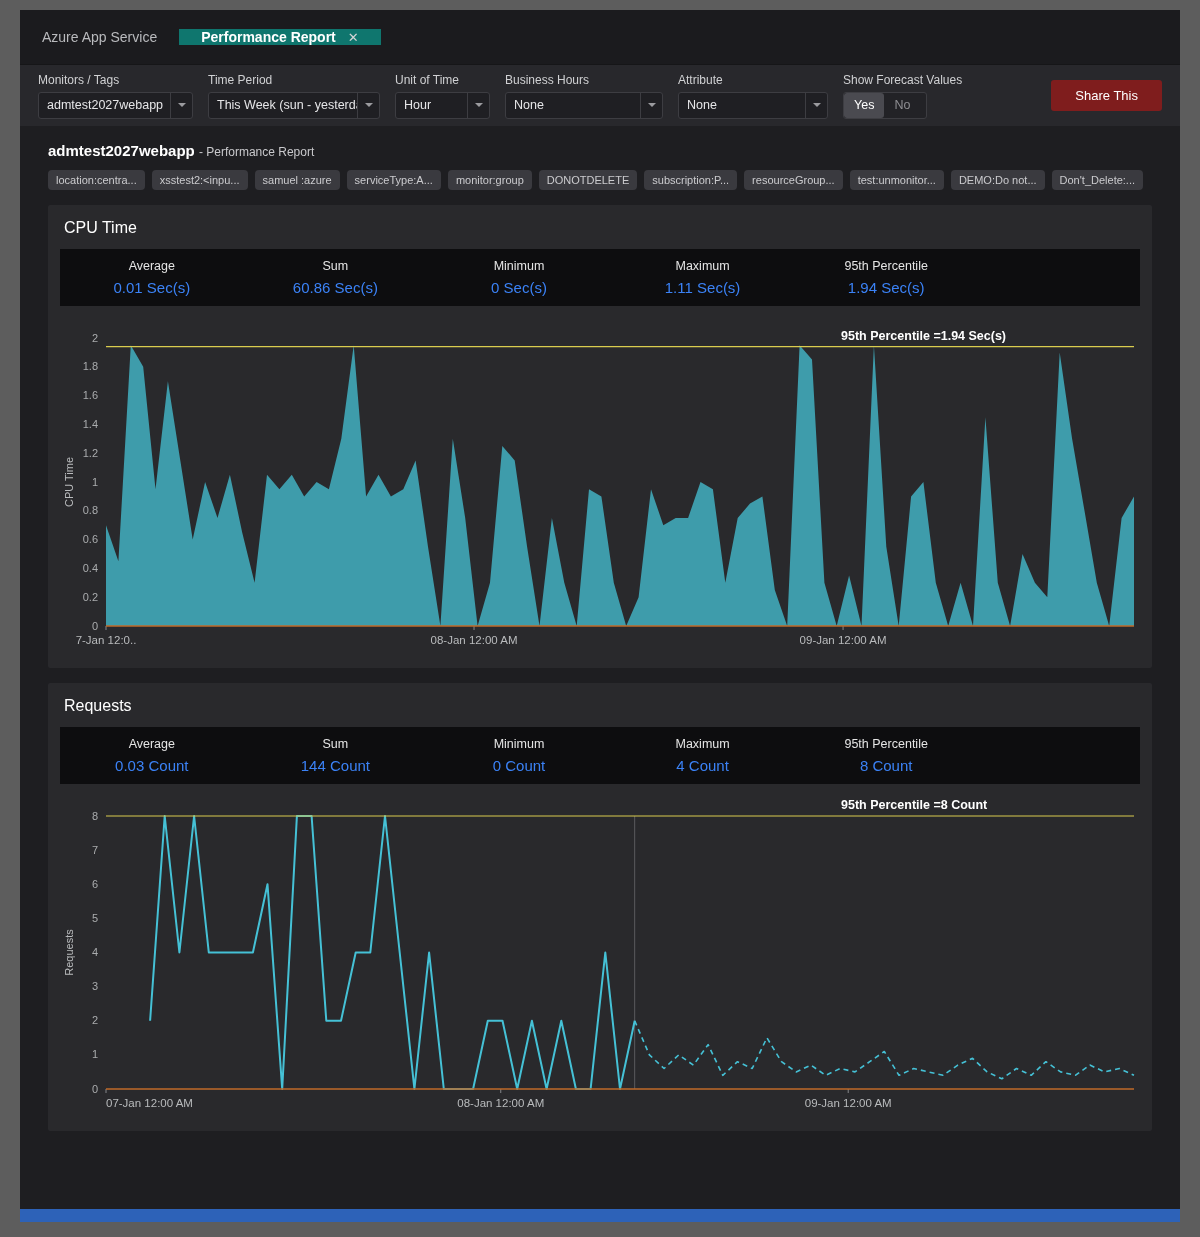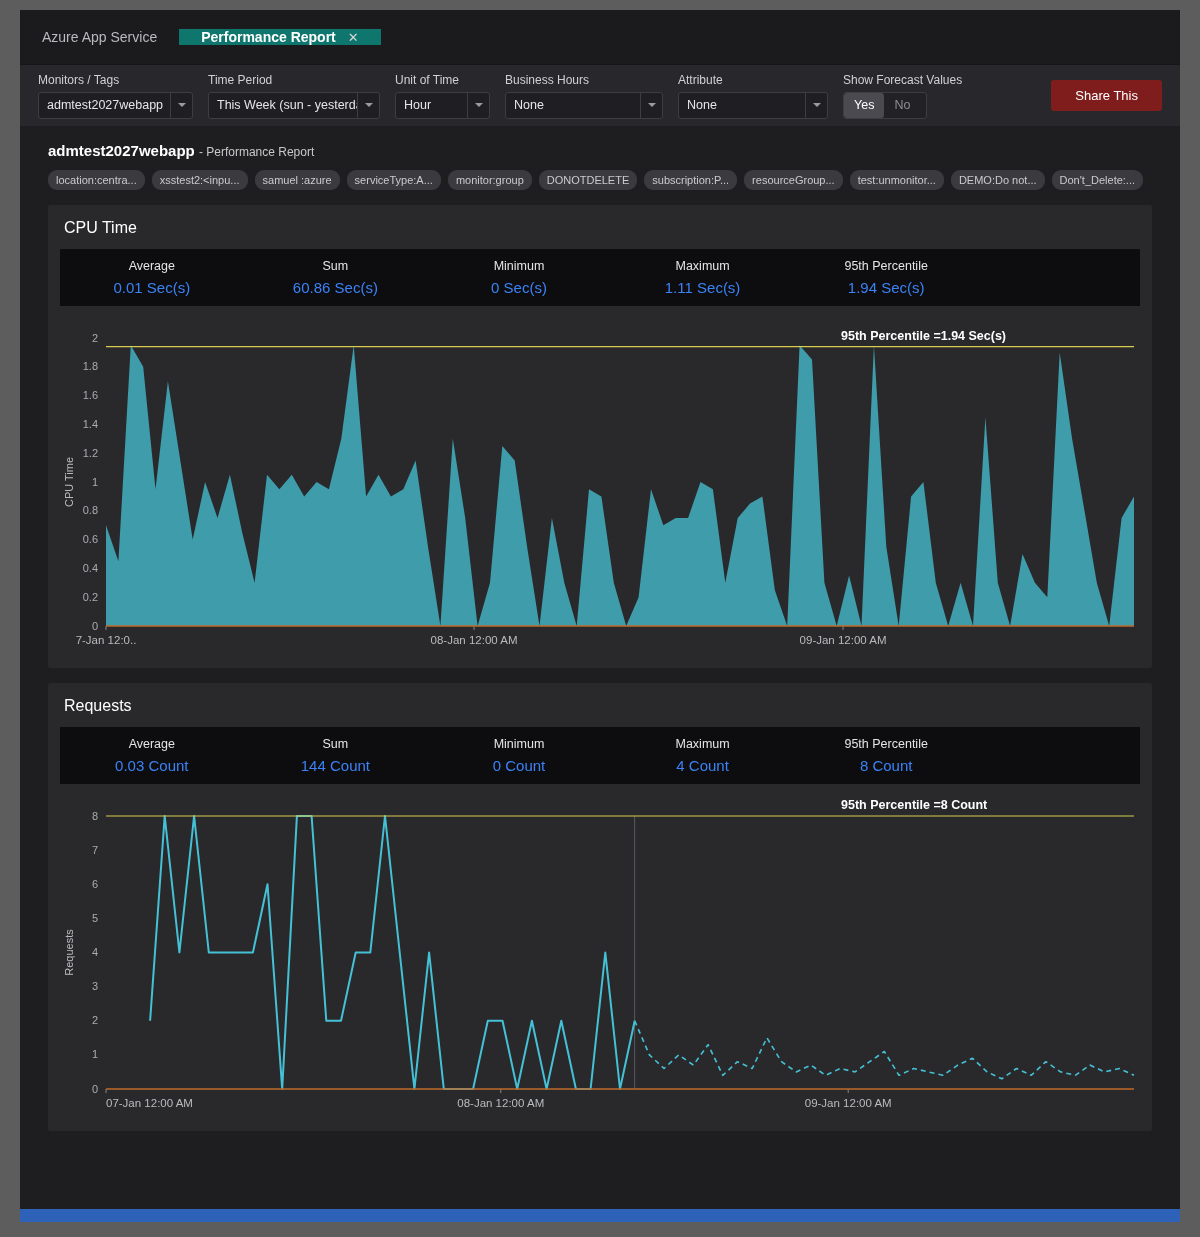--- a/index.html
+++ b/index.html
@@ -26,21 +26,21 @@
   .toggle { display:flex; align-items:center; background:#222226; border:1px solid #3d3d42; border-radius:3px; height:27px; overflow:hidden; width:84px; }
   .toggle .seg { padding:0 10px; font-size:12.5px; color:#8e8e92; display:flex; align-items:center; height:100%; cursor:pointer; }
   .toggle .seg.on { background:#4a4a50; color:#fff; border-radius:3px; }
   .share-btn { margin-left:auto; background:#7f1d1d; color:#fff; border:none; font-size:13px; padding:8px 24px; border-radius:3px; cursor:pointer; font-family:inherit; }
 
   
   .content { flex:1; padding:16px 28px 0; overflow:hidden; }
   .report-title { color:#fff; font-size:15px; font-weight:bold; }
   .report-title .sub { font-size:12px; color:#c9c9cc; font-weight:normal; }
   .tags { display:flex; gap:7px; margin-top:11px; }
-  .tag { background:#3a3a3f; color:#cbcbce; font-size:11px; padding:4px 8px; border-radius:9px; white-space:nowrap; cursor:pointer; }
+  .tag { background:#3a3a3f; color:#cbcbce; font-size:11px; padding:4px 8px; border-radius:4px; white-space:nowrap; cursor:pointer; }
 
   .card { background:#29292c; margin-top:15px; border-radius:2px; padding-bottom:10px; }
   .card-header { color:#fff; font-size:16px; padding:14px 16px 12px; }
   .stats { background:#0d0d0f; margin:0 12px; display:flex; height:57px; align-items:center; }
   .stat { width:17%; text-align:center; }
   .stat-label { color:#e5e5e5; font-size:12.5px; margin-bottom:6px; }
   .stat-value { color:#3b82f6; font-size:15px; }
   .chart-wrap { margin:12px 12px 0; }
   .chart-wrap svg { display:block; width:100%; }
 

